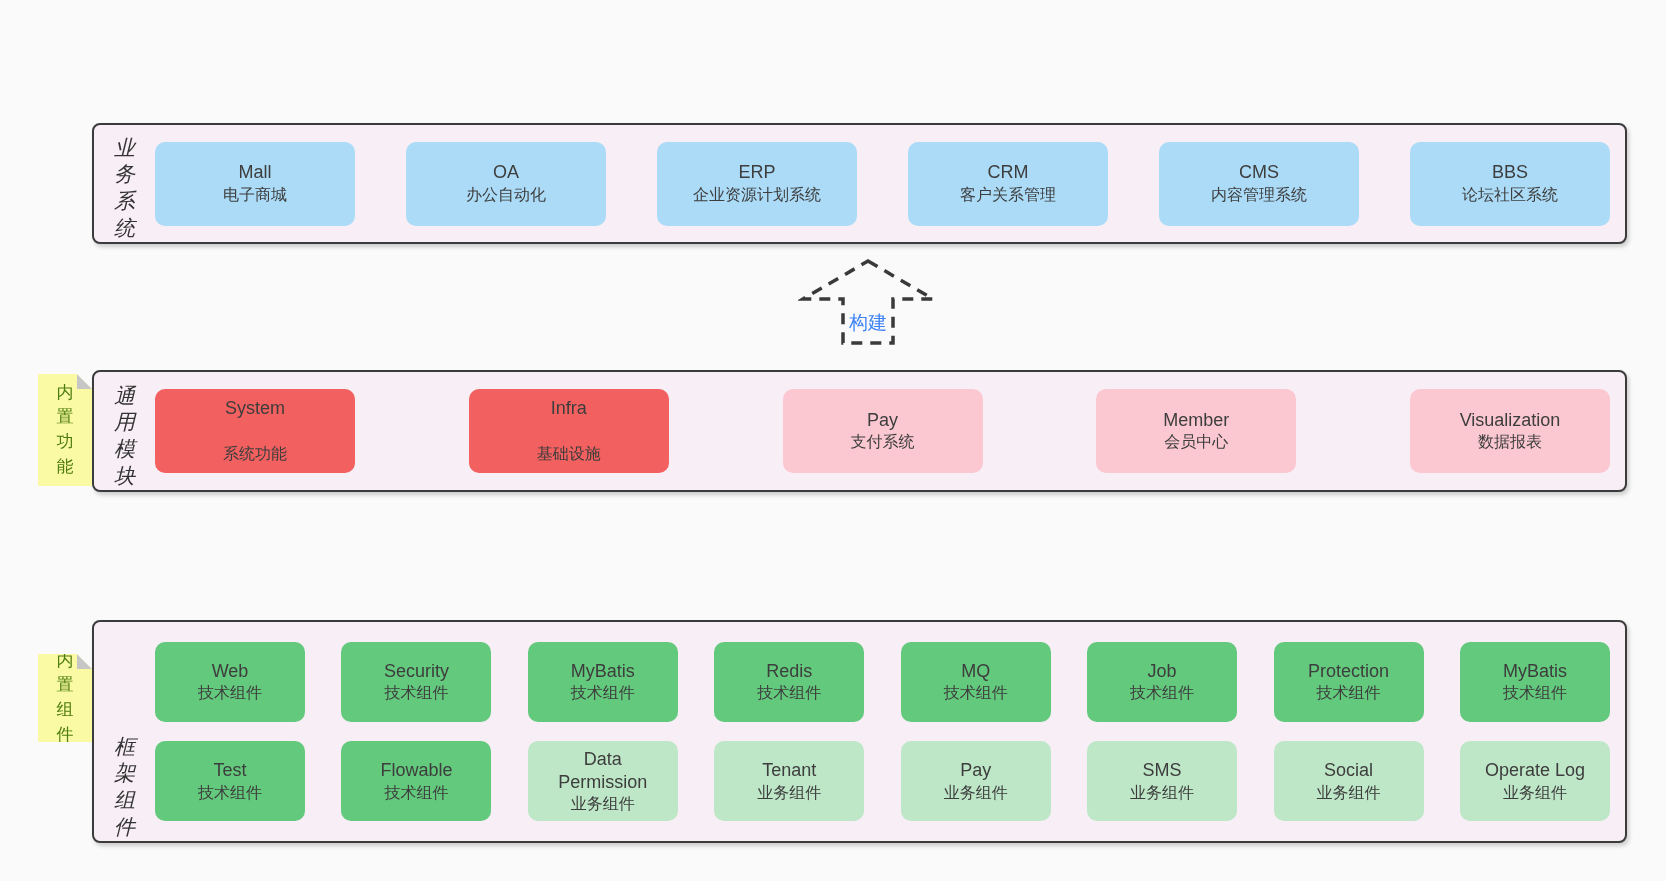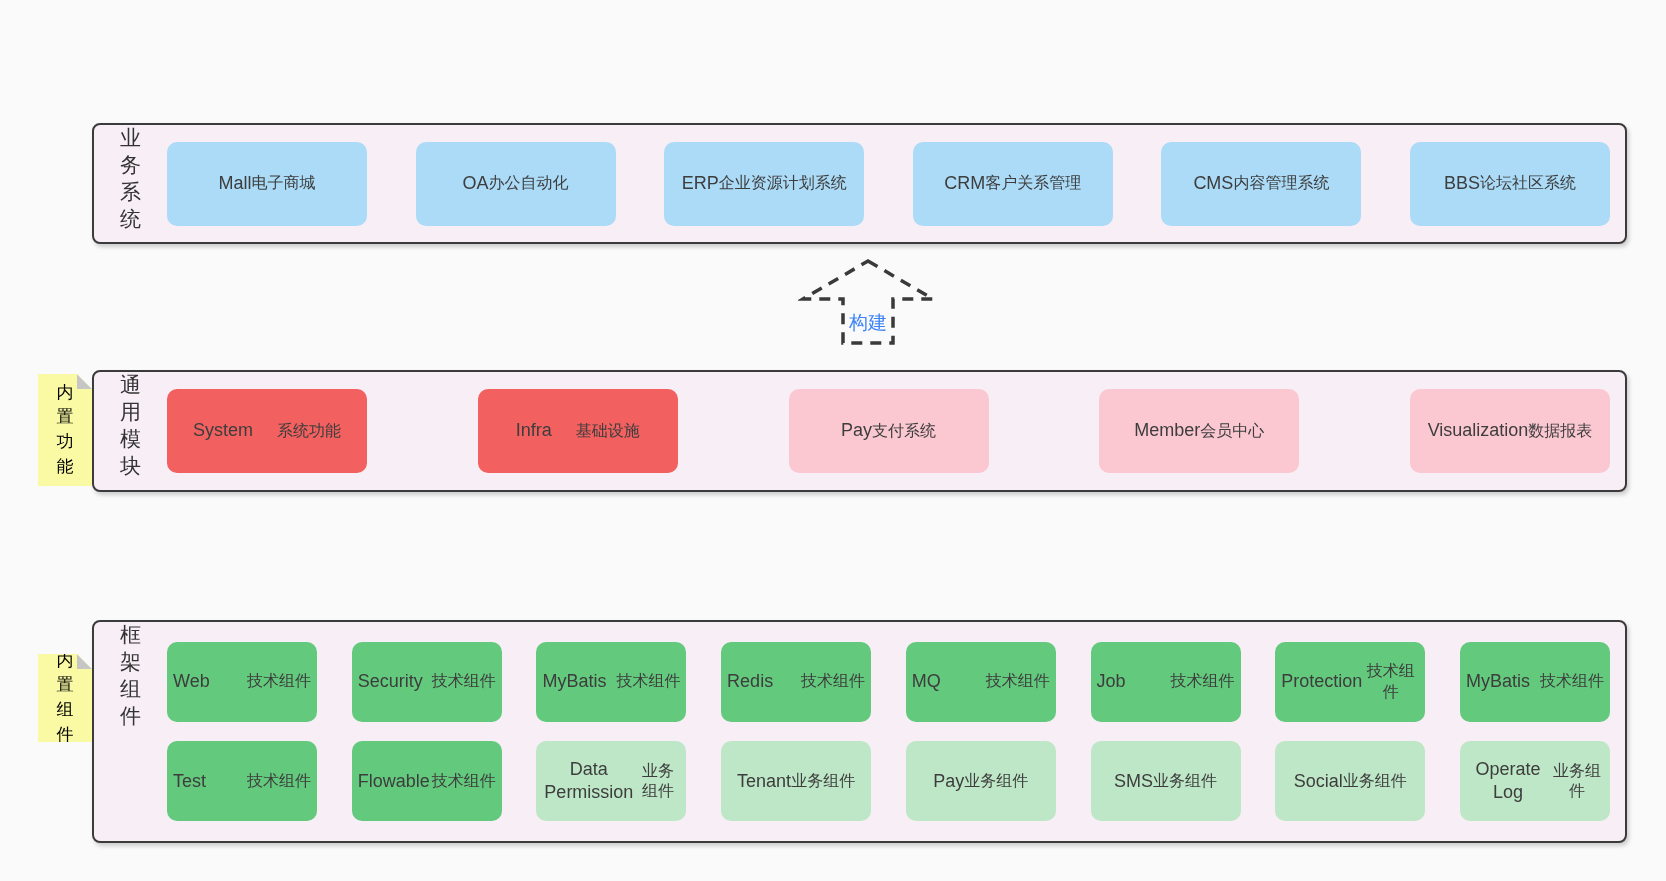--- a/index.html
+++ b/index.html
@@ -12,46 +12,46 @@
   .panel {
     position:absolute; left:92px; width:1535px; box-sizing:border-box;
     background:#F8EEF6; border:2px solid #3B3B3B; border-radius:8px;
     box-shadow:2px 3px 4px rgba(0,0,0,.18);
     display:flex;
   }
   #panel-business   { top:123px; height:121px; }
   #panel-modules    { top:370px; height:122px; }
   #panel-components { top:620px; height:223px; }
 
-  .vlabel-wrap { width:73px; display:flex; align-items:flex-start; justify-content:center; flex:none; }
+  .vlabel-wrap { width:61px; display:flex; align-items:flex-end; justify-content:center; flex:none;font-style:italic; }
   .vlabel {
     width:24px; font-size:21px; line-height:1.28; text-align:center;
     word-break:break-all; color:#333; letter-spacing:0;
   }
 
   .boxes { flex:1; display:flex; justify-content:space-between; align-items:center; padding-right:15px; }
   .rows  { flex:1; display:flex; flex-direction:column; justify-content:space-evenly; padding-right:15px; }
   .rows .boxes { flex:none; padding-right:0; }
 
   
   .box {
     box-sizing:border-box; border-radius:10px; padding:4px 6px;
-    display:flex; flex-direction:row; align-items:center; justify-content:center;
+    display:flex; flex-direction:column; align-items:center; justify-content:center;
     text-align:center;
   }
   .w200 { width:200px; height:84px; }
   .w150 { width:150px; height:80px; }
   .box .t { font-size:18px; line-height:1.3; }
   .box .s { font-size:16px; line-height:1.3; }
   .w150 .t { max-width:120px; }
 
   .blue        { background:#ABDBF7; }
   .red         { background:#F2605F;gap:24px; }
   .pink        { background:#FBC8D2; }
-  .green       { background:#63C97D;justify-content:space-between; }
+  .green       { background:#63C97D; }
   .green-light { background:#BEE7C7; }
 
   
   .arrow { position:absolute; width:140px; height:88px; }
   #arrow-build     { left:798px; top:258px; }
   #arrow-implement { left:820px; top:518px; }
   .arrow svg { display:block; }
   .arrow-label {
     position:absolute; left:50%; top:50px; transform:translateX(-50%);
     background:#FAFAFA; padding:2px 4px; font-size:19px; color:#3b82f6; white-space:nowrap;text-align:right;
@@ -61,21 +61,21 @@
   .sticky {
     position:absolute; left:38px; width:54px; background:#FAFAA4;
     display:flex; align-items:center; justify-content:center;
     clip-path:polygon(0 0, calc(100% - 15px) 0, 100% 15px, 100% 100%, 0 100%);
     box-shadow:1px 2px 3px rgba(0,0,0,.15);
   }
   #sticky-modules    { top:374px; height:112px; }
   #sticky-components { top:654px; height:88px; }
   .sticky .txt {
     width:20px; font-size:17px; line-height:1.45; text-align:center;
-    word-break:break-all; color:#000000;
+    word-break:break-all; color:#4d7c0f;
   }
   .sticky .fold {
     position:absolute; top:0; right:0; width:15px; height:15px;
     background:#C6C6C6; clip-path:polygon(0 0, 100% 100%, 0 100%);
   }
 </style>
 </head>
 <body>
 
 <div class="canvas">

